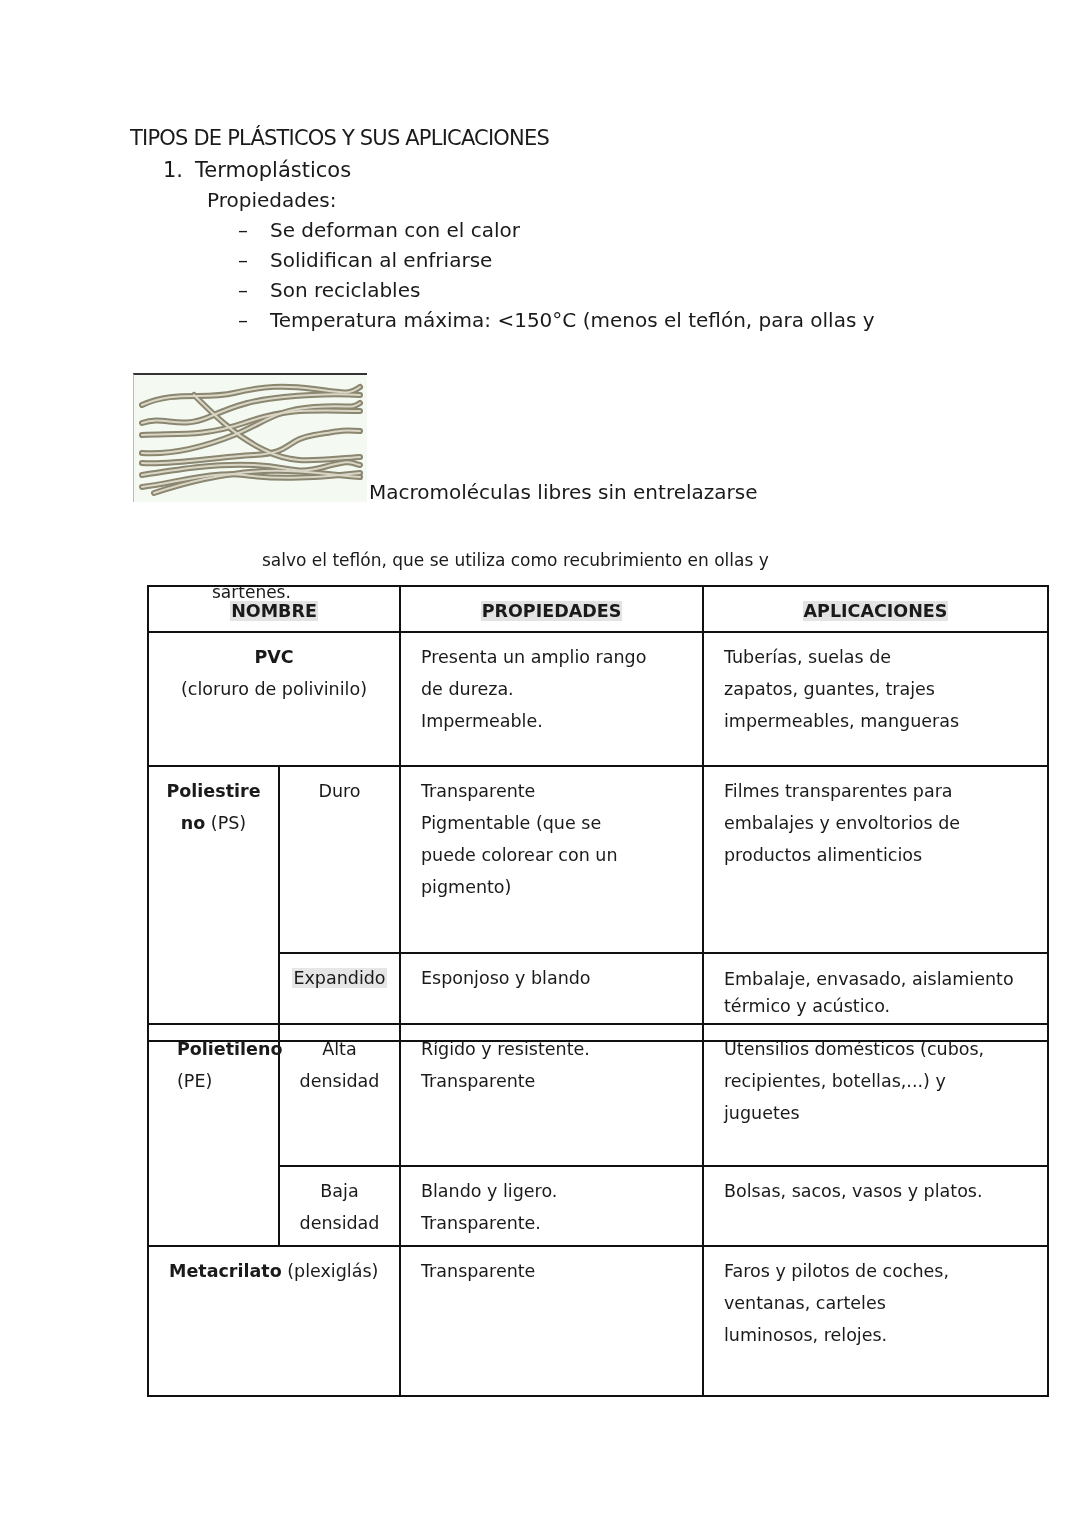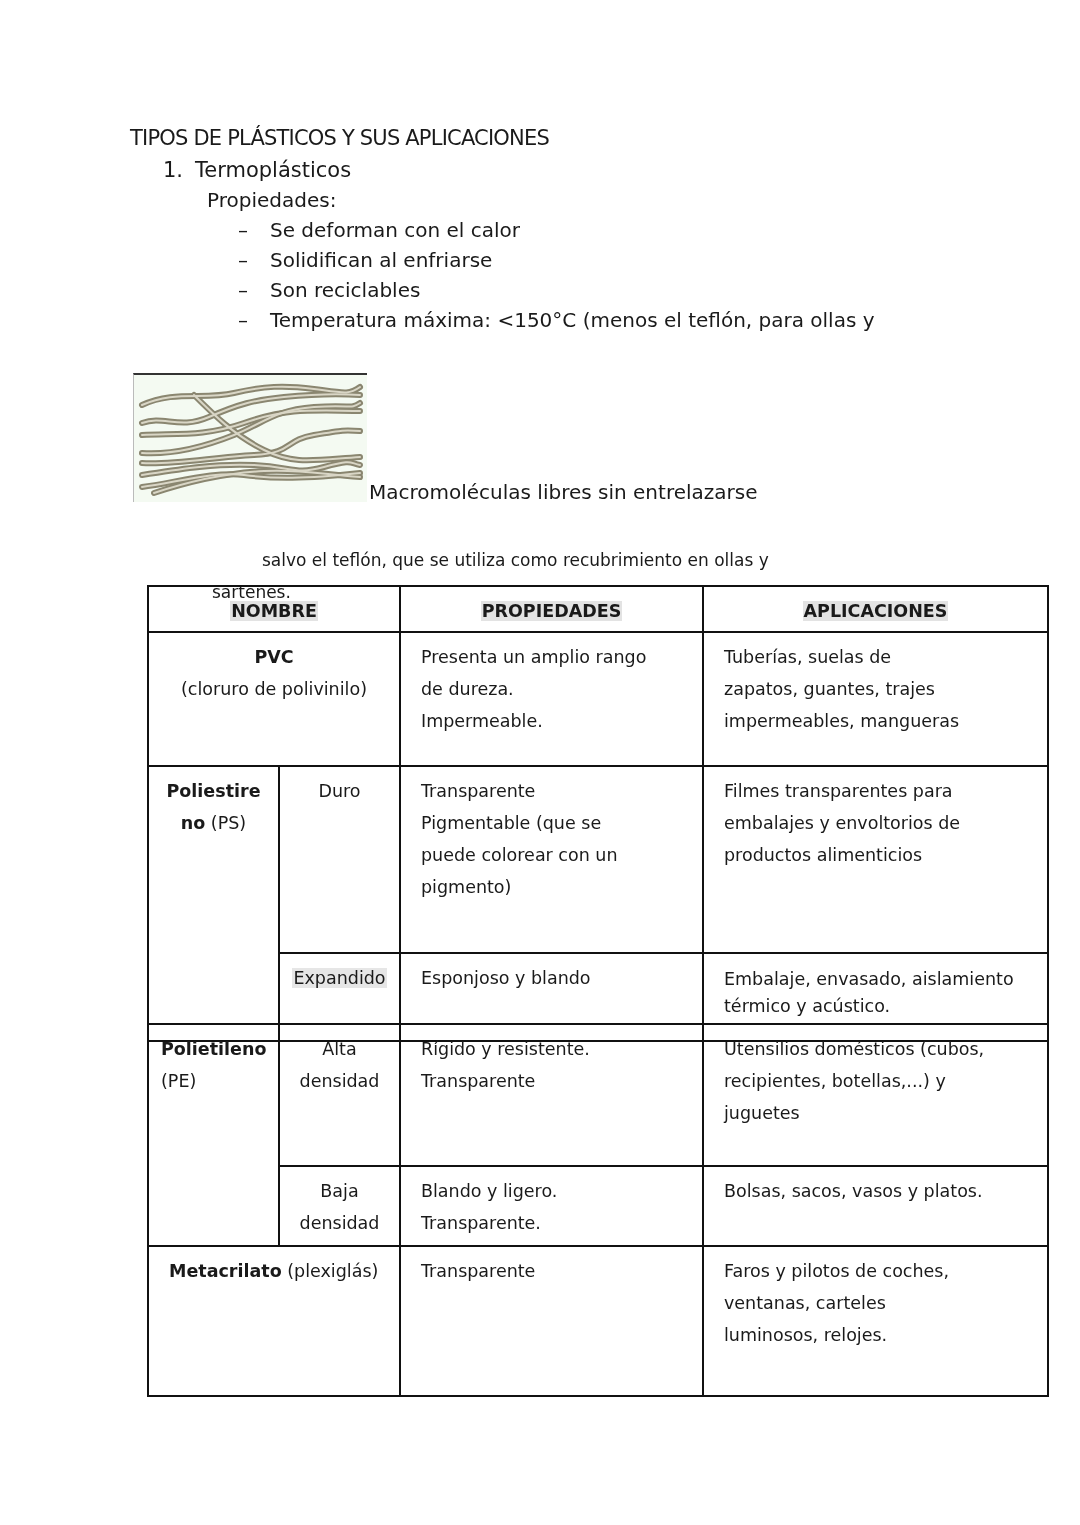--- a/index.html
+++ b/index.html
@@ -133,21 +133,21 @@
 
 <table style="top:1023px; width:900px;">
   <colgroup>
       <col style="width:131px">
       <col style="width:121px">
       <col style="width:303px">
       <col style="width:345px">
     </colgroup>
   <tbody>
       <tr style="height:142px">
-    <td rowspan="2" style="padding-left:12px">
+    <td rowspan="2" style="padding-left:28px">
       <div><b>Polietileno</b></div>
       <div>(PE)</div>
     </td>
     <td class="center" style="padding-left:8px">
       <div>Alta</div>
       <div>densidad</div>
     </td>
     <td>
       <div>Rígido y resistente.</div>
       <div>Transparente</div>

